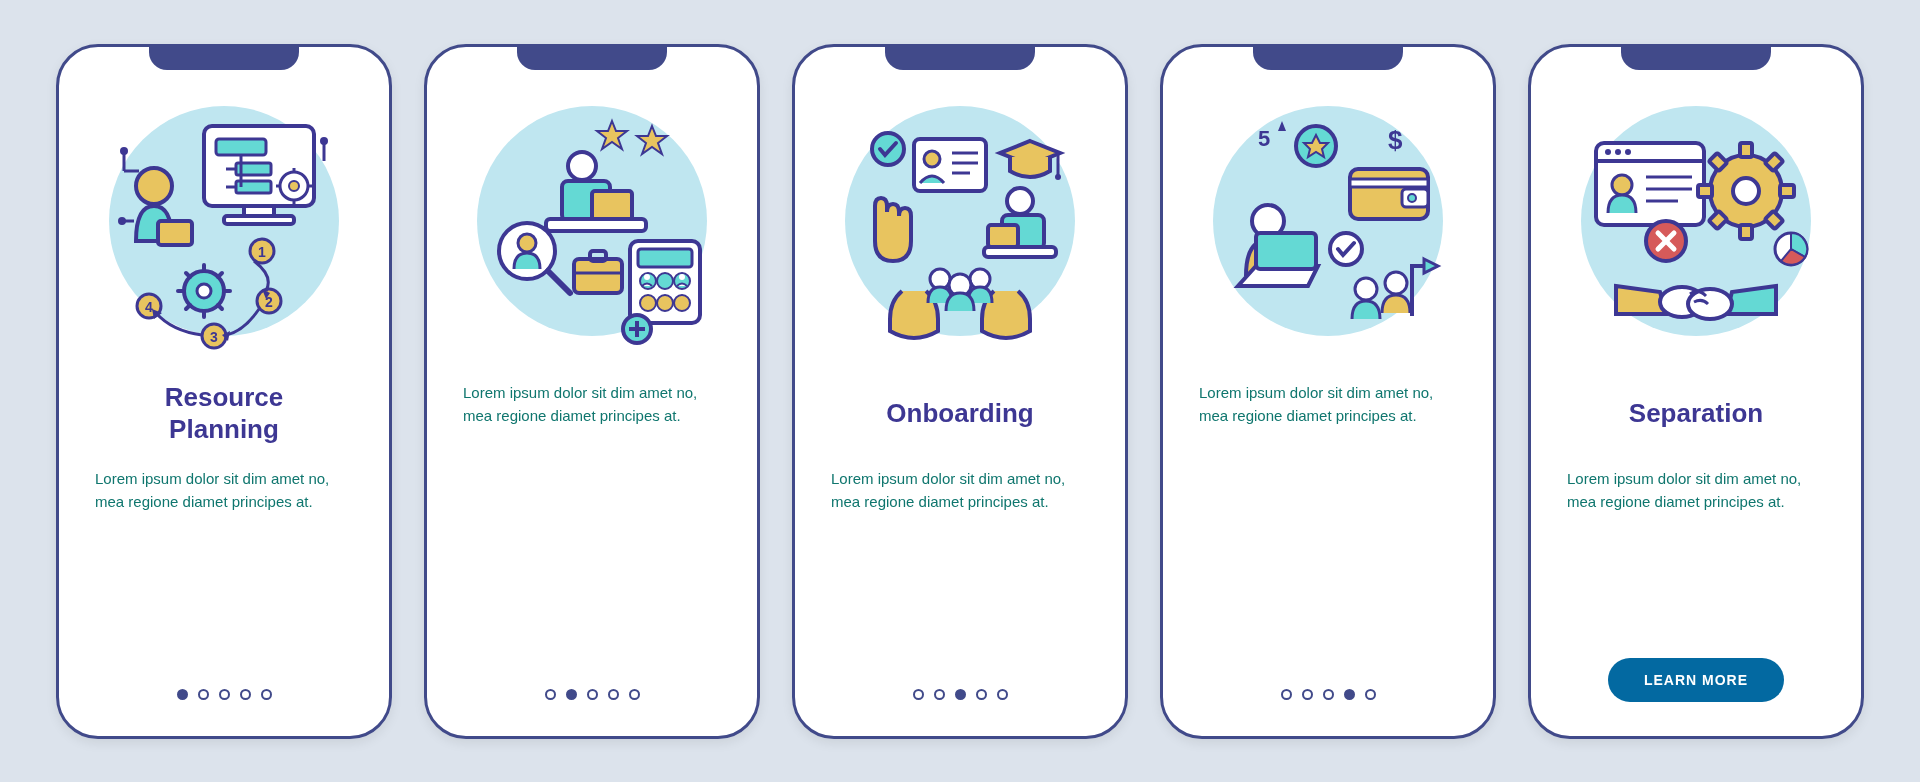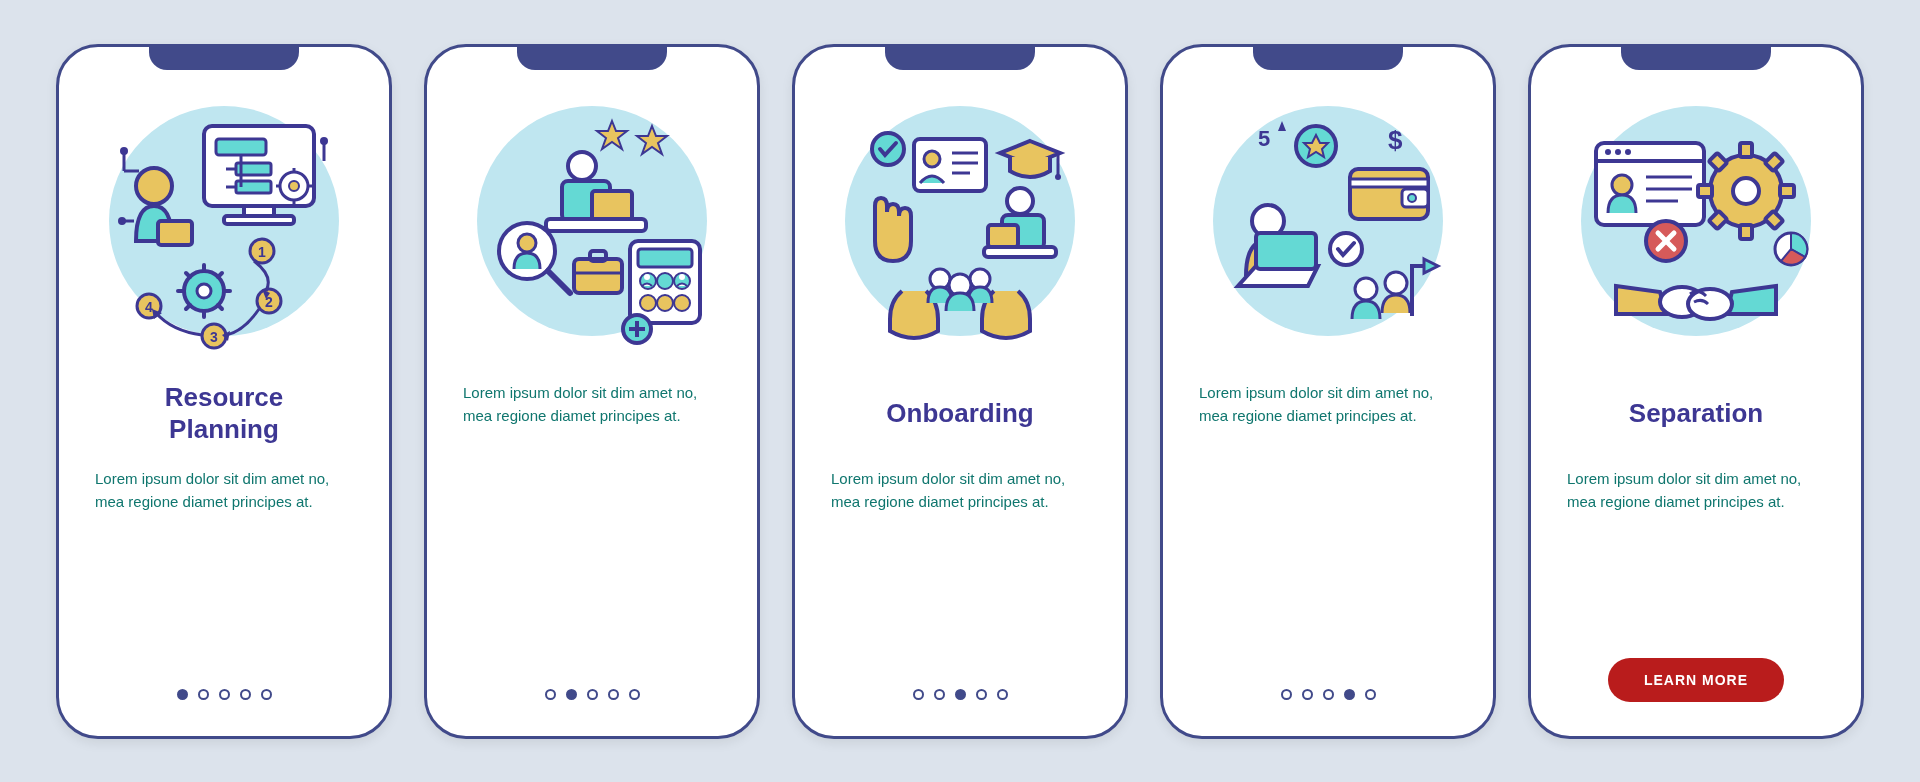--- a/index.html
+++ b/index.html
@@ -75,21 +75,21 @@
   }
   .dot {
     width: 11px;
     height: 11px;
     border-radius: 50%;
     border: 2px solid #414a8a;
     background: transparent;
   }
   .dot.active { background: #414a8a; }
   .cta {
-    background: #b91c1c;
+    background: #0369a1;
     color: #fff;
     font-size: 14px;
     font-weight: 700;
     letter-spacing: 1px;
     border: none;
     border-radius: 999px;
     padding: 14px 36px;
     margin-top: 14px;
     margin-bottom: 4px;
     cursor: pointer;

